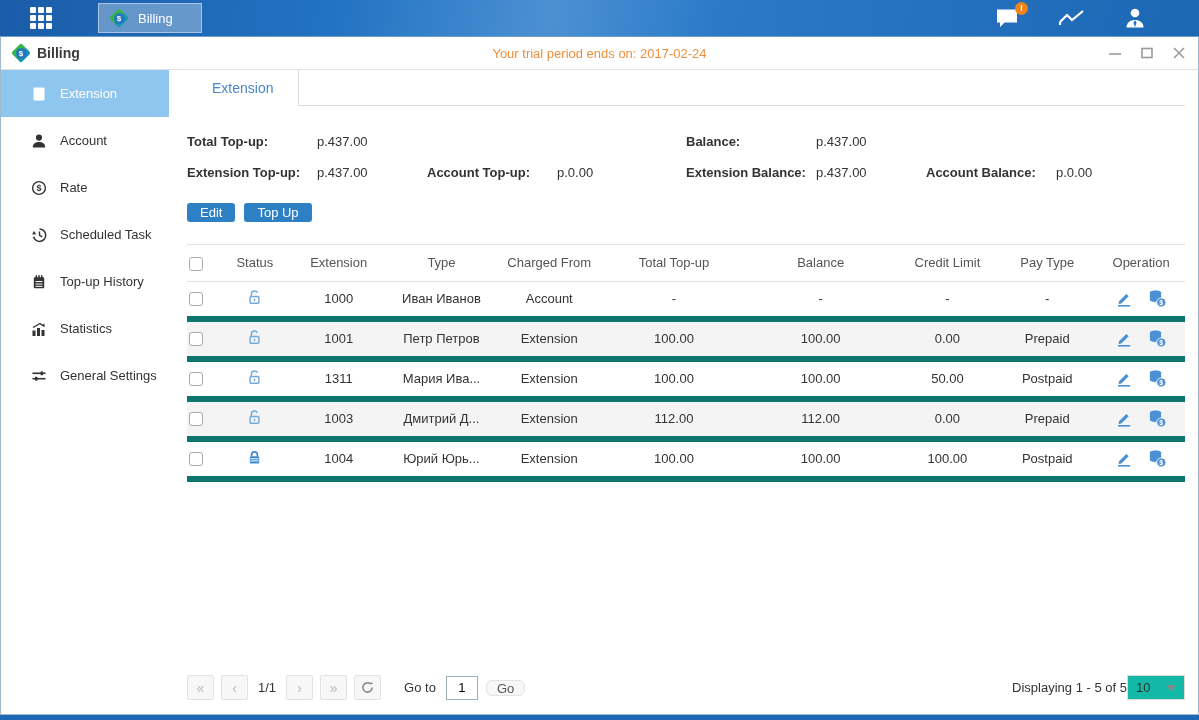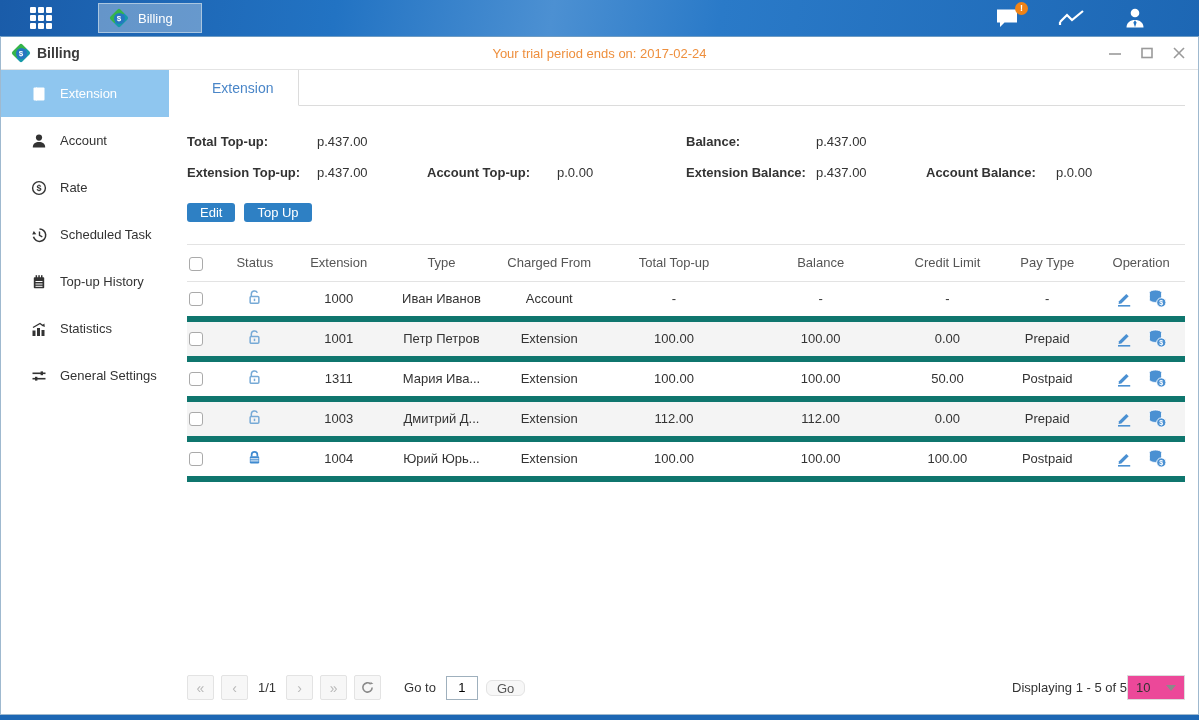--- a/index.html
+++ b/index.html
@@ -90,21 +90,21 @@
     display:flex; align-items:center; justify-content:center; color:#b9b9b9; font-size:14px;
     cursor:pointer; margin-right:7px; }
   .pbtn.refresh { color:#888; }
   .pageinfo { margin:0 10px 0 3px; }
   .goto-label { margin:0 10px 0 16px; }
   .goto-input { width:32px; height:24px; border:1px solid #9fb0bd; text-align:center; font-size:13px;
     font-family:"Liberation Sans",sans-serif; margin-right:8px; }
   .go-btn { height:16px; padding:0 10px; background:#f7f7f7; border:1px solid #e3e3e3; border-radius:6px;
     font-size:13px; color:#555; cursor:pointer; }
   .pager-right { margin-left:auto; display:flex; align-items:center; }
-  .pagesize { width:58px; height:25px; border:1px solid #dcdcdc; background:#ec4899; display:flex;
+  .pagesize { width:58px; height:25px; border:1px solid #dcdcdc; background:#14b8a6; display:flex;
     align-items:center; padding:0 8px; cursor:pointer; justify-content:space-between; }
   .caret { width:0; height:0; border-left:5px solid transparent; border-right:5px solid transparent;
     border-top:6px solid #8a8a8a; }
 </style>
 </head>
 <body>
 
 <div class="topbar">
   <div class="appgrid">
     <span></span>

